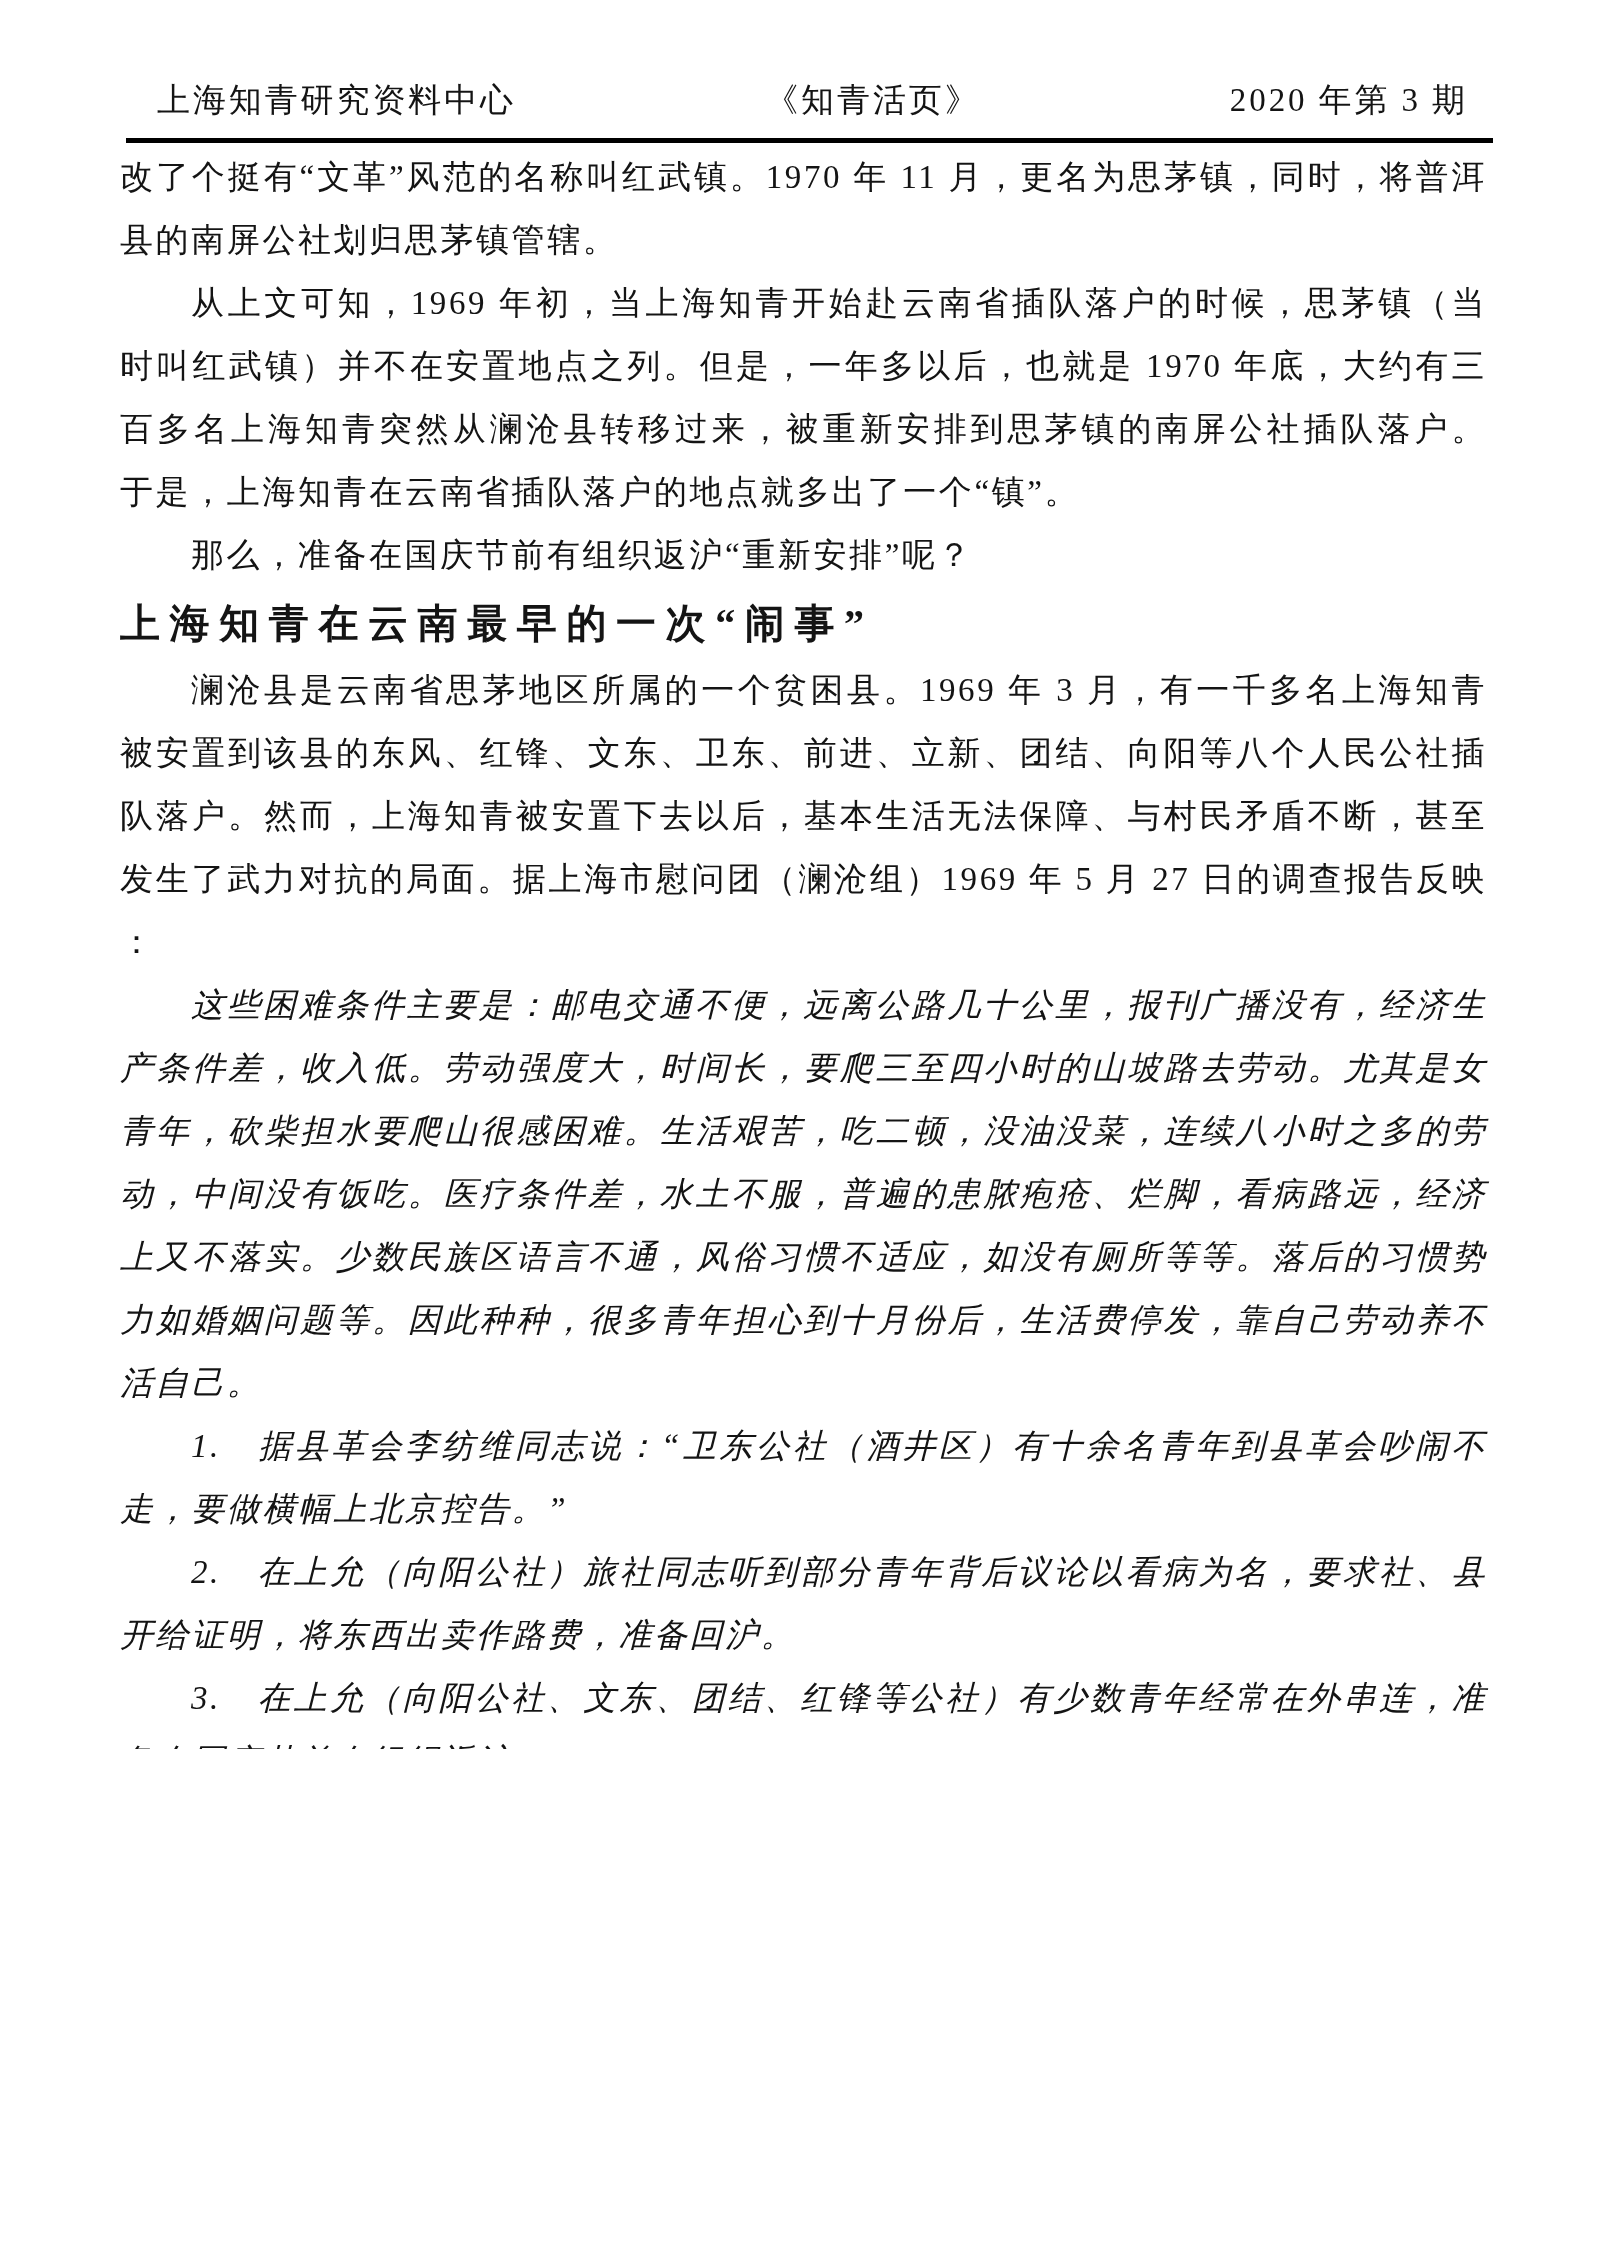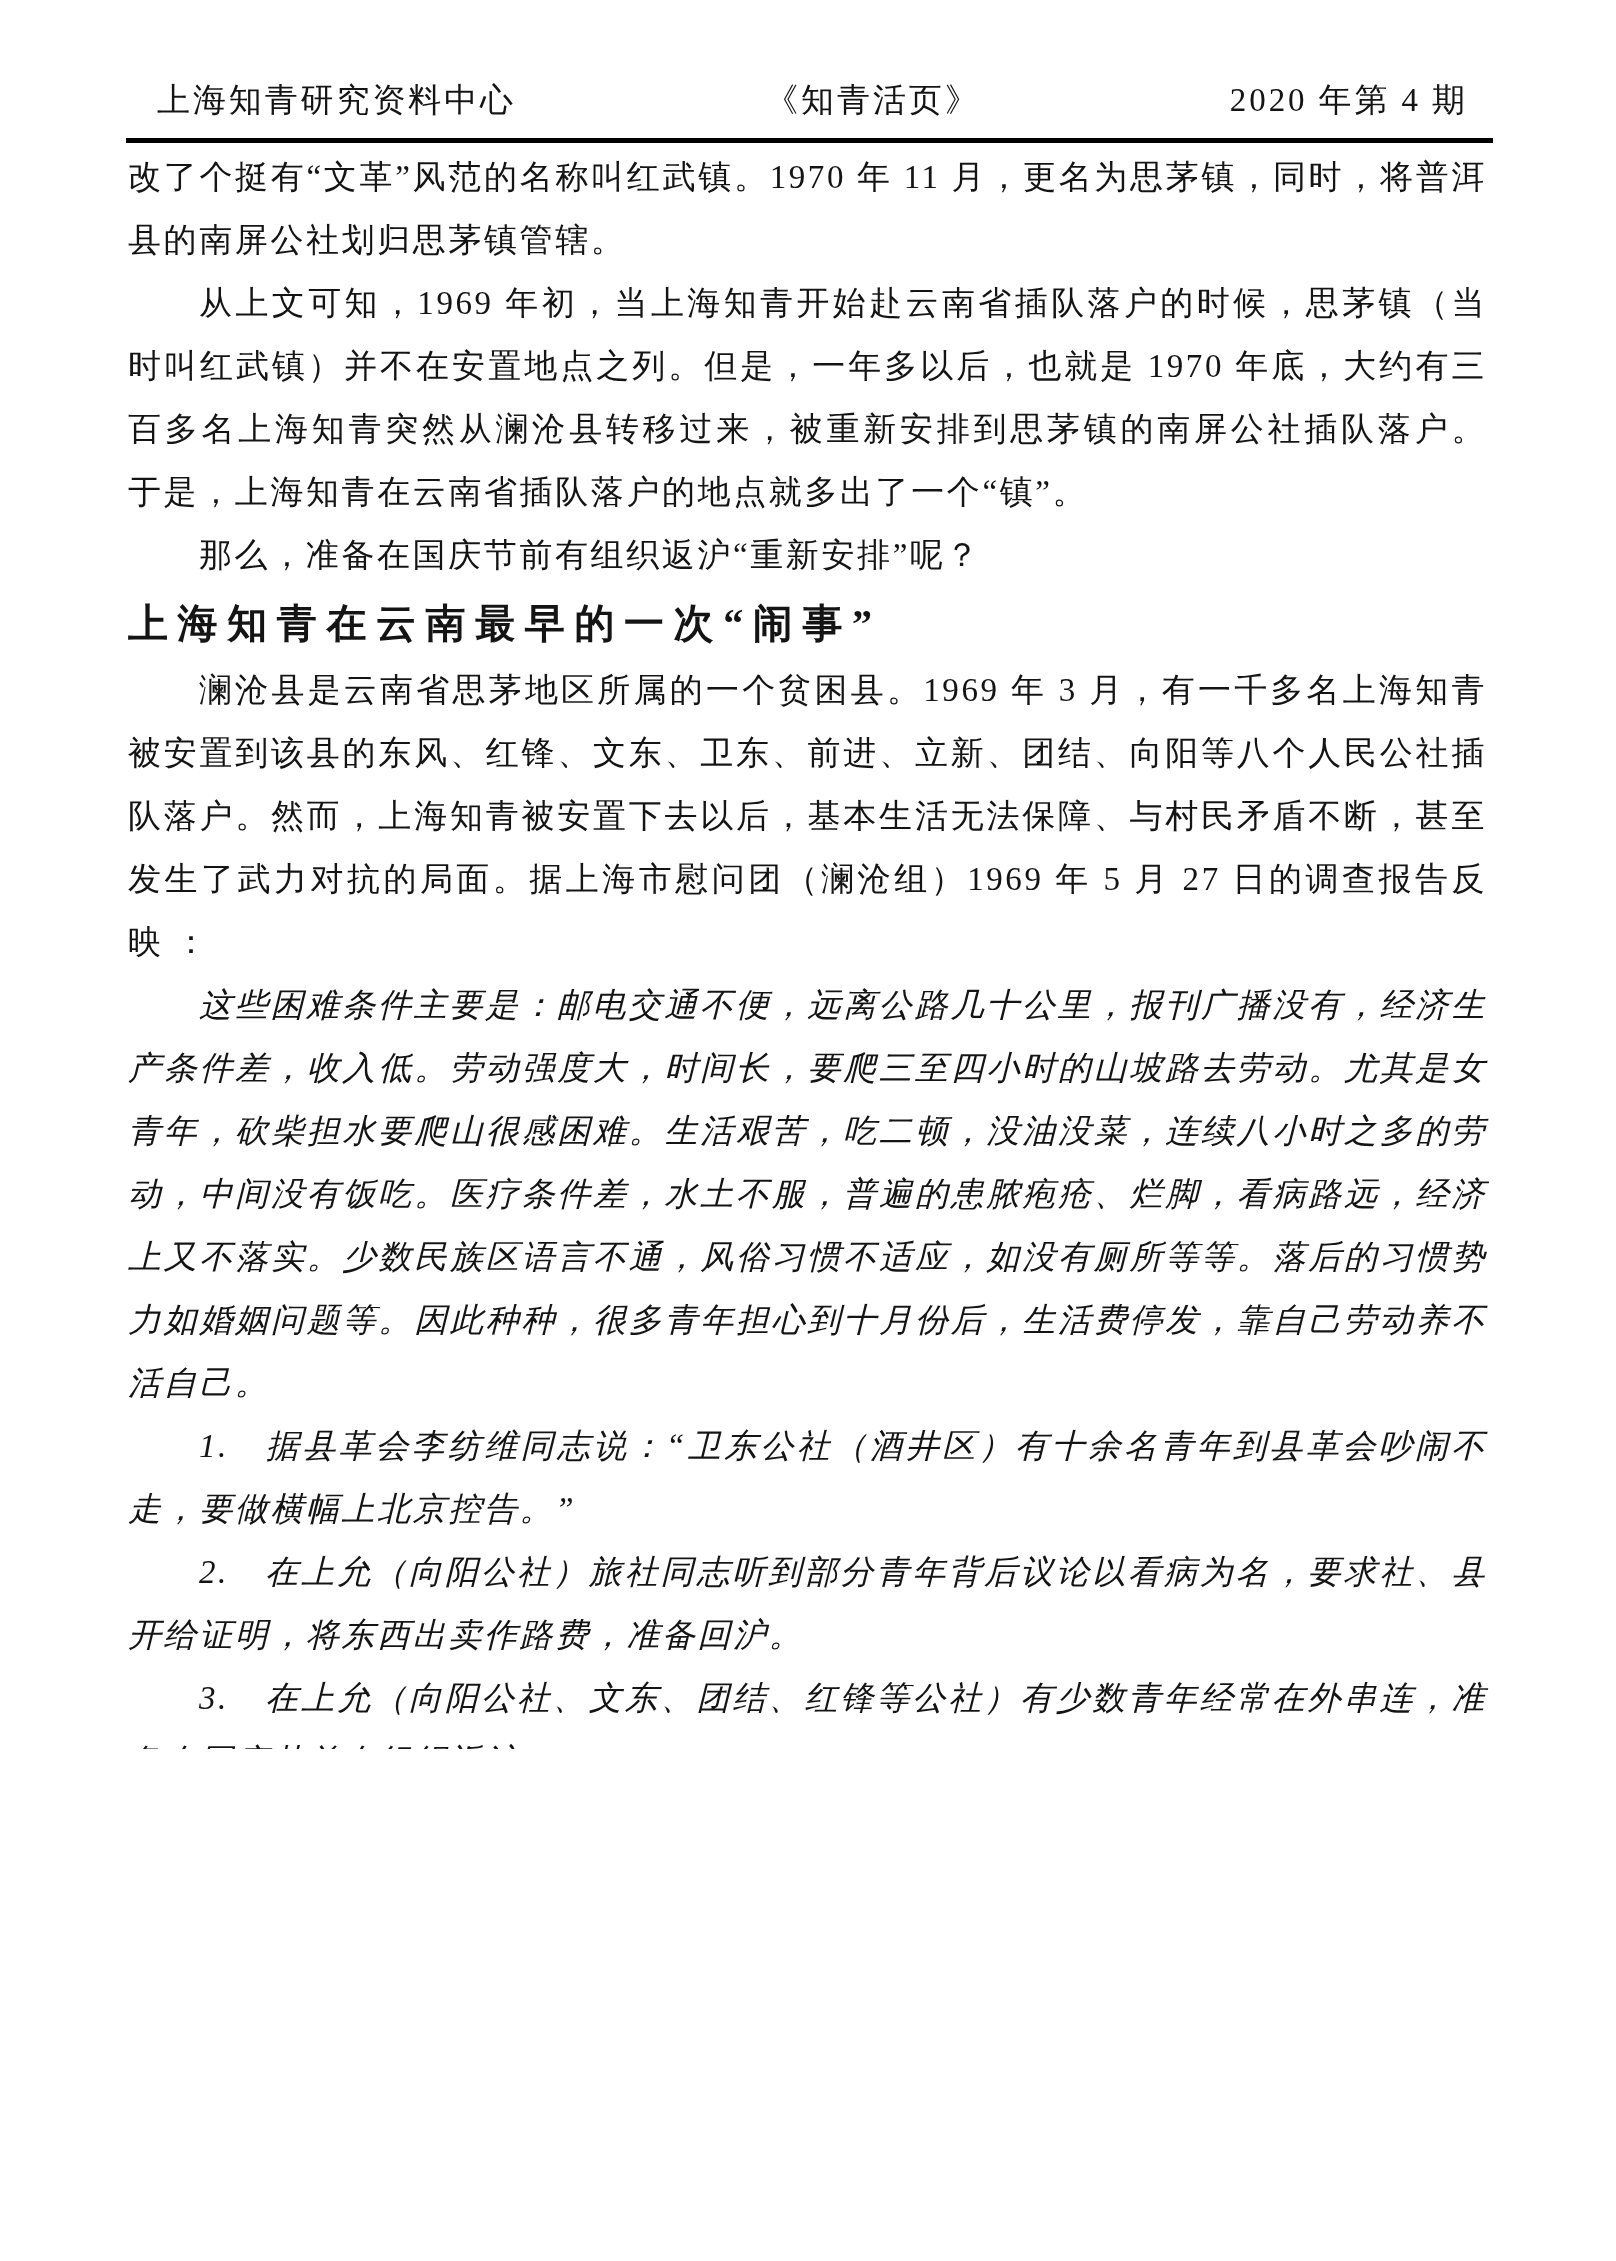--- a/index.html
+++ b/index.html
@@ -34,21 +34,21 @@
   .rule {
     position: absolute;
     left: 126px;
     right: 123px;
     top: 138px;
     height: 5.1px;
     background: #000000;
   }
   .doc-body {
     position: absolute;
-    left: 128px;
+    left: 120px;
     right: 129px;
     top: 146px;
     font-size: 33px;
     line-height: 63px;
     letter-spacing: 2.6px;
     text-align: justify;
     text-justify: inter-ideograph;
   }
   .para {
     margin: 0;
@@ -75,21 +75,21 @@
   }
 </style>
 </head>
 <body>
 
 <div class="page">
 
   <div class="header">
     <span class="h-left">上海知青研究资料中心</span>
     <span class="h-center">《知青活页》</span>
-    <span class="h-right">2020 年第 4 期</span>
+    <span class="h-right">2020 年第 3 期</span>
   </div>
 
   <div class="rule"></div>
 
   <div class="doc-body">
       <p class="para song">改了个挺有“文革”风范的名称叫红武镇。1970 年 11 月，更名为思茅镇，同时，将普洱县的南屏公社划归思茅镇管辖。</p>
       <p class="para song indent">从上文可知，1969 年初，当上海知青开始赴云南省插队落户的时候，思茅镇（当时叫红武镇）并不在安置地点之列。但是，一年多以后，也就是 1970 年底，大约有三百多名上海知青突然从澜沧县转移过来，被重新安排到思茅镇的南屏公社插队落户。　　于是，上海知青在云南省插队落户的地点就多出了一个“镇”。</p>
       <p class="para song indent">那么，准备在国庆节前有组织返沪“重新安排”呢？</p>
       <h2 class="heading">上海知青在云南最早的一次“闹事”</h2>
       <p class="para song indent">澜沧县是云南省思茅地区所属的一个贫困县。1969 年 3 月，有一千多名上海知青被安置到该县的东风、红锋、文东、卫东、前进、立新、团结、向阳等八个人民公社插队落户。然而，上海知青被安置下去以后，基本生活无法保障、与村民矛盾不断，甚至发生了武力对抗的局面。据上海市慰问团（澜沧组）1969 年 5 月 27 日的调查报告反映 ：</p>

